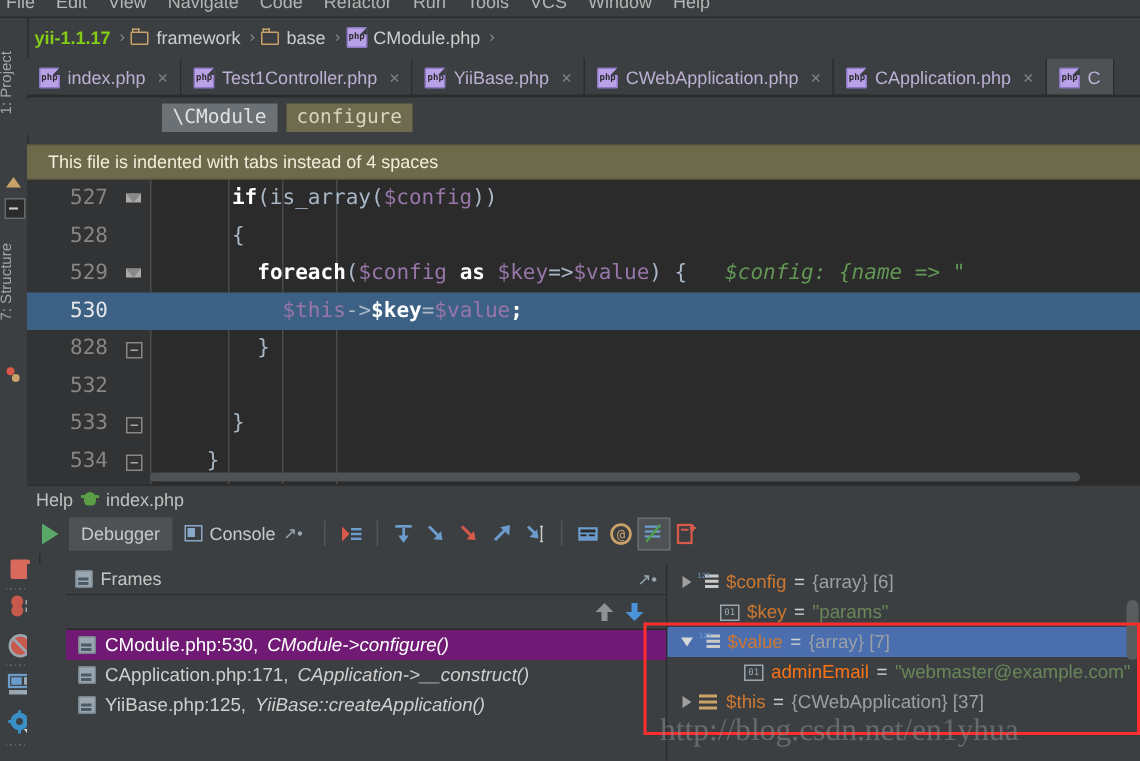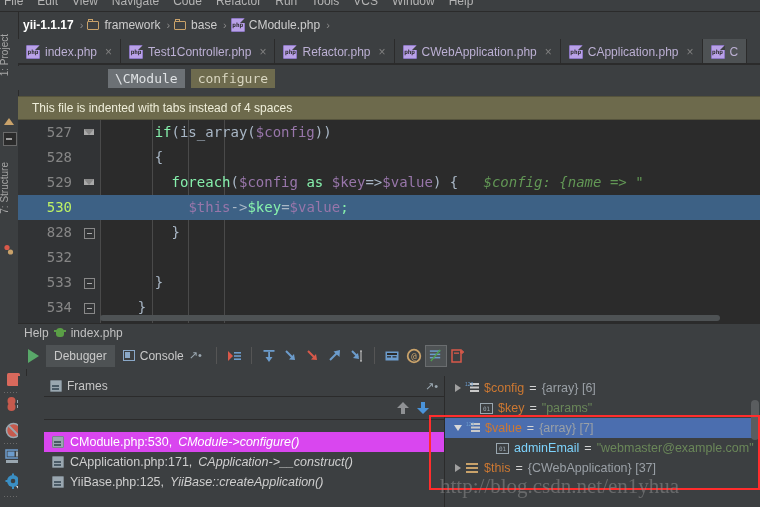--- a/index.html
+++ b/index.html
@@ -12,21 +12,21 @@
            overflow:hidden;border-bottom:1px solid #2b2b2b;}
   .menubar ul{list-style:none;margin:0;padding:0 4px;display:flex;gap:14px;
               transform:translateY(-6px);}
   .menubar li{color:#b4b4b4;font-size:12px;white-space:nowrap;}
 
   
   .navbar{position:absolute;left:0;top:12px;width:760px;height:26px;background:#3c3f41;
           display:flex;align-items:center;padding-left:6px;box-sizing:border-box;}
   .crumb{display:flex;align-items:center;gap:4px;margin-right:2px;}
   .crumb .lbl{font-size:12px;color:#cdcdcd;white-space:nowrap;}
-  .crumb.bold .lbl{font-weight:bold;color:#ffffff;}
+  .crumb.bold .lbl{font-weight:bold;color:#84cc16;}
   .sep{color:#8a8a8a;margin:0 4px;font-size:11px;}
   .folder-ico{width:13px;height:11px;position:relative;display:inline-block;}
   .folder-ico:before{content:"";position:absolute;left:0;top:1px;width:12px;height:9px;
      border:1.4px solid #c9a26a;border-radius:1px;box-sizing:border-box;background:#3c3f41;}
   .folder-ico:after{content:"";position:absolute;left:1px;top:-1px;width:5px;height:3px;
      border:1.4px solid #c9a26a;border-bottom:none;box-sizing:border-box;}
   .php-ico{width:14px;height:14px;display:inline-block;position:relative;
      background:#b9a1e8;border:1px solid #8d78c4;border-radius:1px;box-sizing:border-box;}
   .php-ico:before{content:"php";position:absolute;left:0;right:0;top:2px;text-align:center;
      font-family:"DejaVu Sans Mono",monospace;font-size:6px;color:#2b2b2b;font-weight:bold;line-height:8px;}
@@ -69,29 +69,29 @@
           overflow:hidden;}
   .gutter{position:absolute;left:0;top:0;width:62px;height:203px;background:#313335;}
   .gutter2{position:absolute;left:62px;top:0;width:20px;height:203px;background:#313335;
            border-right:1px solid #4a4a4a;}
   .lines{position:absolute;left:0;top:0;width:742px;}
   .ln{position:relative;height:25px;line-height:25px;
       font-family:"DejaVu Sans Mono","Liberation Mono",monospace;font-size:14px;white-space:pre;}
   .ln .num{position:absolute;left:0;width:54px;text-align:right;color:#868686;font-size:14px;}
   .ln .code{position:absolute;left:86px;color:#a9b7c6;}
   .ln.hl{background:#3d6185;}
-  .ln.hl .num{color:#bef264;}
+  .ln.hl .num{color:#e5e5e5;}
   .fold{position:absolute;left:66px;top:8px;width:11px;height:11px;border:1px solid #888;
         background:#313335;box-sizing:border-box;}
   .fold:after{content:"";position:absolute;left:2px;top:4px;width:5px;height:1px;background:#aaa;}
   .fold.tri{border:none;background:none;}
   .fold.tri:after{content:"";position:absolute;left:0;top:1px;width:0;height:0;
         border-left:5px solid transparent;border-right:5px solid transparent;border-top:6px solid #888;}
   .guide{position:absolute;top:0;width:1px;height:100%;background:#4a4a4a;}
-  .kw{color:#86efac;font-weight:normal;}
+  .kw{color:#ffffff;font-weight:bold;}
   .var{color:#9876aa;}
   .punc{color:#a9b7c6;}
   .hint{color:#629755;font-style:italic;}
   .sel{background:#214283;}
   .hscroll{position:absolute;left:82px;bottom:2px;width:620px;height:6px;background:#4e5254;border-radius:3px;}
 
   
   .dbgheader{position:absolute;left:18px;top:323px;width:742px;height:19px;background:#3c3f41;
              display:flex;align-items:center;gap:5px;padding-left:6px;box-sizing:border-box;
              color:#c0c0c0;font-size:12px;border-top:1px solid #2b2b2b;}
@@ -114,32 +114,32 @@
   .tbicon.boxed{background:#4e5254;border:1px solid #6a6d6f;box-sizing:border-box;}
 
   .panels{position:absolute;left:18px;top:376px;width:742px;height:138px;background:#3c3f41;}
   .pnl-head{height:20px;display:flex;align-items:center;gap:5px;padding-left:6px;
             background:#3c3f41;color:#c6c6c6;font-size:12px;border-bottom:1px solid #2b2b2b;}
   .frames{position:absolute;left:26px;top:0;width:400px;height:138px;background:#3c3f41;
           border-right:1px solid #2b2b2b;}
   .frames-toolbar{height:22px;background:#3c3f41;position:relative;border-bottom:1px solid #2b2b2b;}
   .frame-row{height:20px;display:flex;align-items:center;gap:6px;padding-left:8px;
              color:#cfcfcf;font-size:12.5px;white-space:nowrap;}
-  .frame-row.sel{background:#d946ef;color:#ffffff;margin-top:12px;}
+  .frame-row.sel{background:#701a75;color:#ffffff;}
   .frame-row i{font-style:italic;}
   .frm-ico{width:12px;height:12px;background:#9aa7b0;border:1px solid #7a858d;box-sizing:border-box;
            position:relative;border-radius:1px;}
   .frm-ico:after{content:"";position:absolute;left:1px;top:4px;width:7px;height:1.5px;background:#4a5a66;
            box-shadow:0 3px 0 #4a5a66;}
   .vars-pane{position:absolute;left:427px;top:0;width:315px;height:138px;background:#3c3f41;}
   .var-row{height:20px;display:flex;align-items:center;gap:5px;padding-left:8px;
            color:#d4d4d4;font-size:12.5px;white-space:nowrap;}
   .var-row.sel{background:#4b6eaf;}
   .vname{color:#cc7832;}
-  .vname.plain{color:#7dd3fc;}
+  .vname.plain{color:#f97316;}
   .vstr{color:#6a8759;}
   .vobj{color:#9aa0a6;}
   .tri-r{width:0;height:0;border-left:6px solid #a0a0a0;border-top:4px solid transparent;
          border-bottom:4px solid transparent;margin-left:2px;}
   .tri-d{width:0;height:0;border-top:6px solid #d8d8d8;border-left:4px solid transparent;
          border-right:4px solid transparent;margin-left:1px;}
   .list-ico{width:13px;height:12px;position:relative;}
   .list-ico:before{content:"";position:absolute;left:4px;top:1px;width:9px;height:1.8px;background:#c9c9c9;
      box-shadow:0 3.5px 0 #c9c9c9,0 7px 0 #c9c9c9;}
   .list-ico:after{content:"123";position:absolute;left:-1px;top:0px;font-size:5px;color:#6c9ccc;
@@ -236,21 +236,21 @@
         <span class="tname">index.php</span>
         <span class="tclose">×</span>
       </div>
       <div class="tab">
         <span class="php-ico"></span>
         <span class="tname">Test1Controller.php</span>
         <span class="tclose">×</span>
       </div>
       <div class="tab">
         <span class="php-ico"></span>
-        <span class="tname">Refactor.php</span>
+        <span class="tname">YiiBase.php</span>
         <span class="tclose">×</span>
       </div>
       <div class="tab">
         <span class="php-ico"></span>
         <span class="tname">CWebApplication.php</span>
         <span class="tclose">×</span>
       </div>
       <div class="tab">
         <span class="php-ico"></span>
         <span class="tname">CApplication.php</span>

